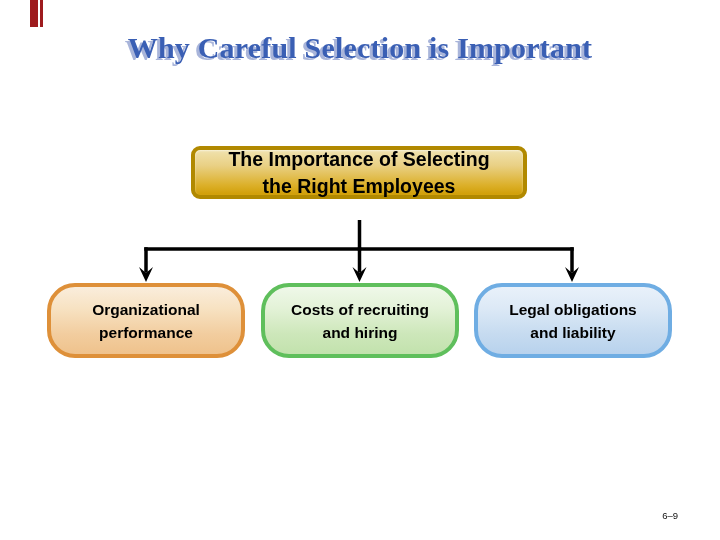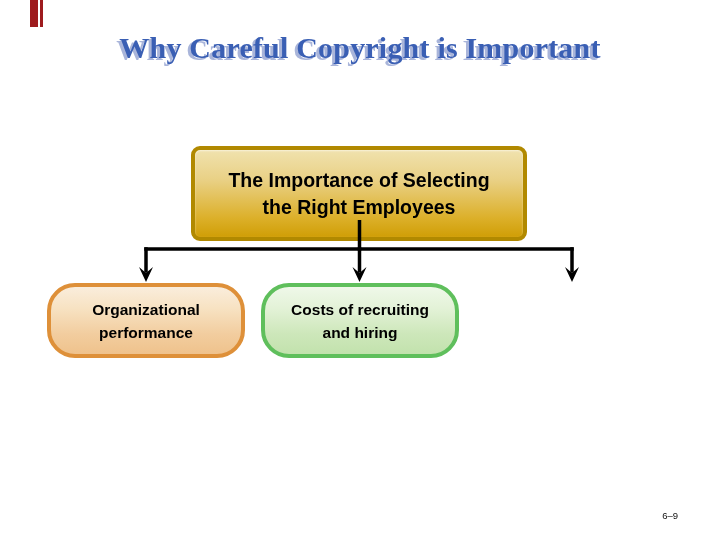--- a/index.html
+++ b/index.html
@@ -31,21 +31,21 @@
   
   .dbox {
     position: absolute; box-sizing: border-box;
     display: flex; align-items: center; justify-content: center;
     text-align: center; border-radius: 9px;
     color: #000;
   }
   .box-label { white-space: pre-line; font-weight: bold; }
 
   .root-box {
-    left: 191px; top: 146px; width: 336px; height: 95px;
+    left: 191px; top: 146px; width: 336px; height: 53px;
     border: 4px solid #b18900;
     background: linear-gradient(180deg, #f0e2ae 0%, #e9d084 35%, #dcb02a 78%, #d09e06 100%);
     box-shadow: inset 0 1px 2px rgba(255,255,255,0.55);
   }
   .root-box .box-label { font-size: 19.5px; line-height: 27px; }
 
   .child-box { top: 283px; width: 198px; height: 75px; border-radius: 28px; }
   .child-box .box-label { font-size: 15.5px; line-height: 23px; }
 
   .box-org {
@@ -77,21 +77,21 @@
     font-size: 9.5px; color: #111111;
   }
 </style>
 </head>
 <body>
 
 <div class="slide">
 
   <div class="accent-ribbon"></div>
 
-  <div class="slide-title">Why Careful Copyright is Important</div>
+  <div class="slide-title">Why Careful Selection is Important</div>
 
   <div class="dbox root-box">
     <span class="box-label">The Importance of Selecting
 the Right Employees</span>
   </div>
 
   <svg class="connectors" viewBox="0 0 720 64" xmlns="http://www.w3.org/2000/svg">
     <g stroke="#000000" stroke-width="3.5" fill="none" stroke-linecap="square">
       <path d="M359.5 1 V29"></path>
       <path d="M146 29 H572"></path>
@@ -109,17 +109,21 @@
   <div class="dbox child-box box-org">
     <span class="box-label">Organizational
 performance</span>
   </div>
 
   <div class="dbox child-box box-costs">
     <span class="box-label">Costs of recruiting
 and hiring</span>
   </div>
 
+  <div class="dbox child-box box-legal">
+    <span class="box-label">Legal obligations
+and liability</span>
+  </div>
 
 
   <div class="footer-pagenum">6–9</div>
 
 </div>
 
 </body></html>

